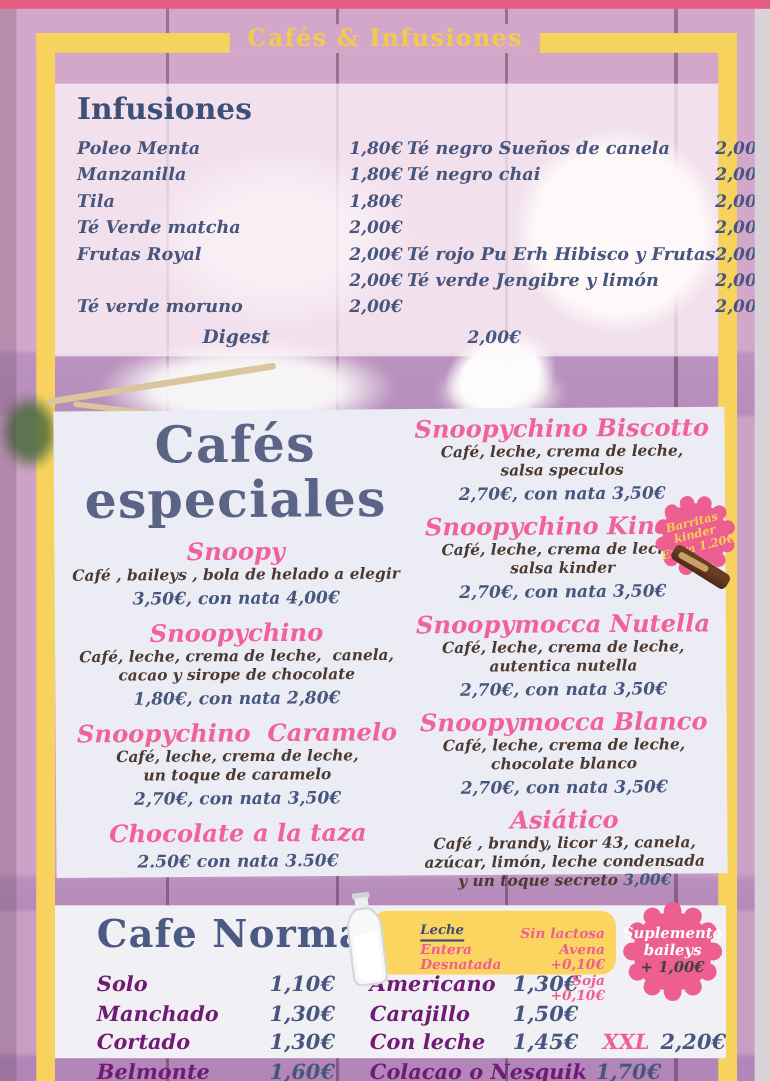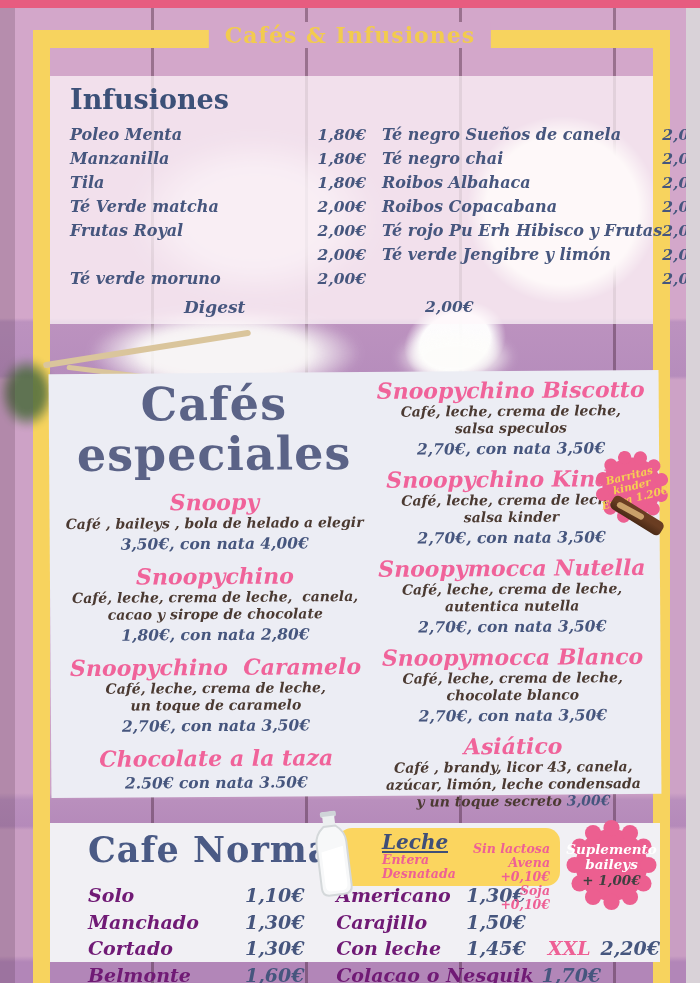--- a/index.html
+++ b/index.html
@@ -41,21 +41,21 @@
   .frame{position:absolute;left:33px;top:30px;width:637px;height:1100px;box-sizing:border-box;
          border-left:17px solid #f7d35e;border-right:17px solid #f7d35e;border-top:18px solid #f7d35e;z-index:2;}
   .page-title{position:absolute;top:22px;left:50%;transform:translateX(-50%);z-index:4;
         background:#d3a7ca;padding:0 16px;color:#f2cb4e;font-weight:bold;font-size:22px;
         letter-spacing:1px;white-space:nowrap;}
 
   
   .infusiones{position:absolute;left:50px;top:76px;width:603px;height:248px;z-index:3;
         background:rgba(253,247,250,.72);box-sizing:border-box;padding:8px 4px 0 20px;}
   .inf-heading{margin:0;color:#3c5078;font-size:27px;font-weight:bold;}
-  .inf-cols{display:grid;grid-template-columns:300px 1fr;column-gap:12px;margin-top:10px;}
+  .inf-cols{display:grid;grid-template-columns:300px 1fr;column-gap:0;margin-top:10px;}
   .inf-col{list-style:none;margin:0;padding:0;}
   .inf-row{display:flex;align-items:baseline;height:24px;
            color:#46567e;font-weight:bold;font-style:italic;font-size:16px;white-space:nowrap;}
   .inf-name{overflow:visible;}
   .inf-price{margin-left:auto;font-size:15.5px;padding-right:4px;}
   .digest-row{display:grid;grid-template-columns:1fr 1fr;margin-top:4px;
            color:#46567e;font-weight:bold;font-style:italic;font-size:17px;}
   .digest-row .dg-name{text-align:center;}
   .digest-row .dg-price{text-align:center;transform:translateX(-55px);font-size:15.5px;}
 
@@ -89,21 +89,21 @@
         background:#caa06a;transform:rotate(-3deg);}
 
   
   .cafe-normal{position:absolute;left:50px;top:823px;width:610px;height:139px;z-index:3;
         background:#f1f0f4;box-sizing:border-box;padding:4px 0 0 38px;}
   .cn-heading{margin:2px 0 0 0;color:#4a5a85;font-size:35px;font-weight:bold;letter-spacing:1px;}
   .milk-bottle{position:absolute;left:262px;top:-12px;z-index:5;transform:rotate(-7deg);}
   .leche-box{position:absolute;left:288px;top:5px;width:222px;height:58px;background:#fbd55f;
         border-radius:14px;z-index:4;display:flex;box-sizing:border-box;padding:6px 10px 0 44px;}
   .leche-col1{width:88px;}
-  .leche-title{color:#3f4f78;font-weight:bold;font-style:italic;font-size:20px;
+  .leche-title{color:#3f4f78;font-weight:bold;font-style:italic;font-size:12px;
         border-bottom:2px solid #3f4f78;display:inline-block;line-height:17px;}
   .leche-opt{color:#ee6095;font-weight:bold;font-style:italic;font-size:12.5px;line-height:14px;}
   .leche-col2{flex:1;text-align:right;padding-top:8px;}
   .cn-cols{display:flex;margin-top:14px;}
   .cn-col{display:flex;flex-direction:column;}
   .cn-col-left{width:297px;}
   .cn-col-right{flex:1;}
   .cn-row{display:flex;align-items:baseline;height:26.5px;white-space:nowrap;
         font-weight:bold;font-style:italic;font-size:19px;}
   .cn-name{color:#701a75;min-width:157px;}
@@ -165,25 +165,23 @@
     <ul class="inf-col" id="inf-right">
         <li class="inf-row">
           <span class="inf-name">Té negro Sueños de canela</span>
           <span class="inf-price">2,00€</span>
         </li>
         <li class="inf-row">
           <span class="inf-name">Té negro chai</span>
           <span class="inf-price">2,00€</span>
         </li>
         <li class="inf-row">
-          <span class="inf-name">Roibos Albahaca</span>
-          <span class="inf-price">2,00€</span>
-        </li>
-        <li class="inf-row">
-          <span class="inf-name">Roibos Copacabana</span>
+          <span class="inf-price">2,00€</span>
+        </li>
+        <li class="inf-row">
           <span class="inf-price">2,00€</span>
         </li>
         <li class="inf-row">
           <span class="inf-name">Té rojo Pu Erh Hibisco y Frutas</span>
           <span class="inf-price">2,00€</span>
         </li>
         <li class="inf-row">
           <span class="inf-name">Té verde Jengibre y limón</span>
           <span class="inf-price">2,00€</span>
         </li>

